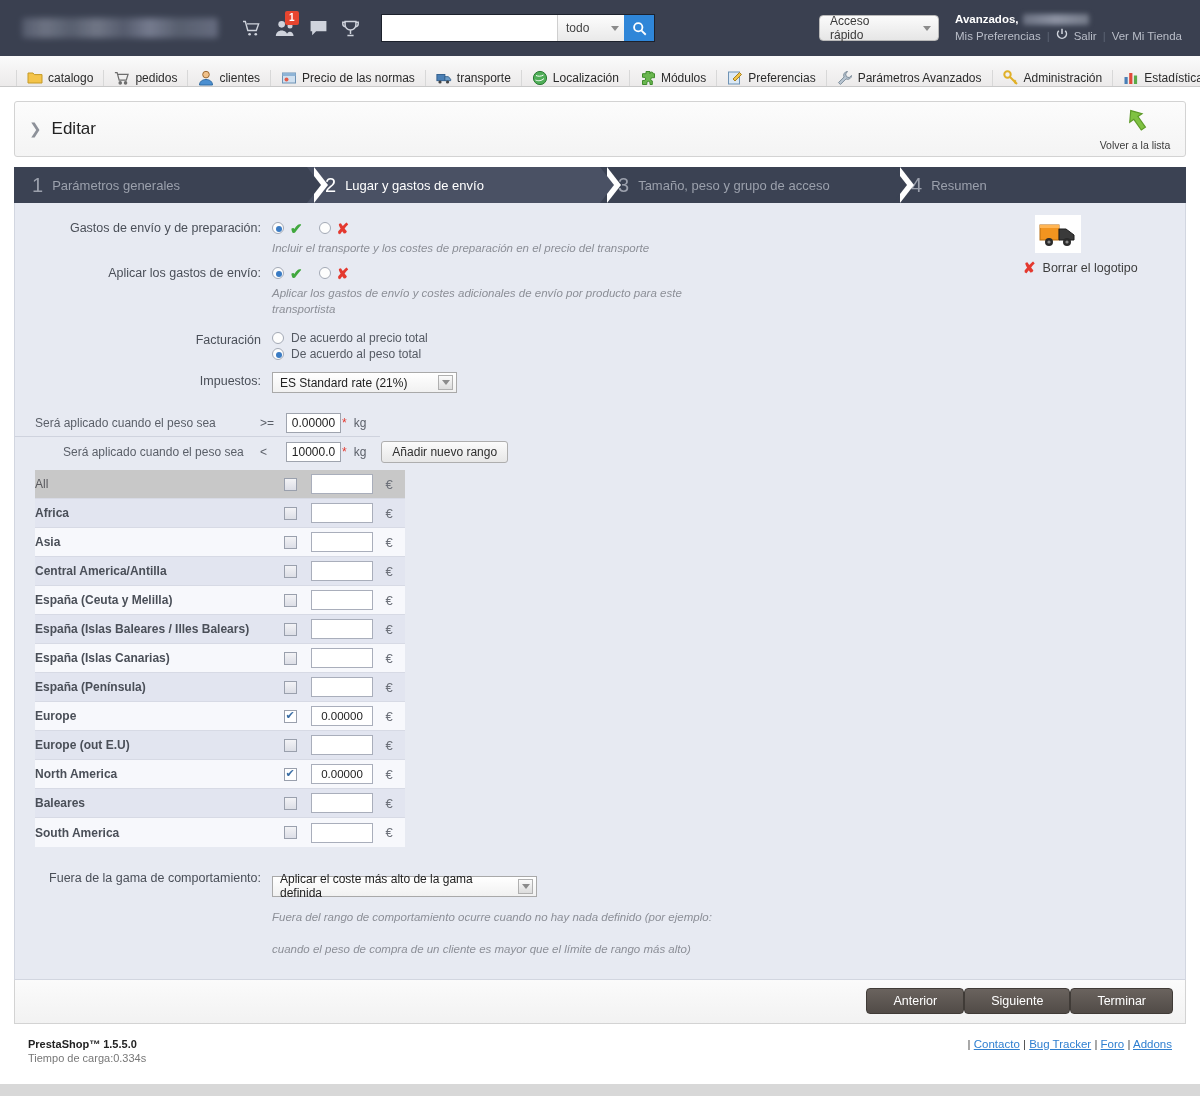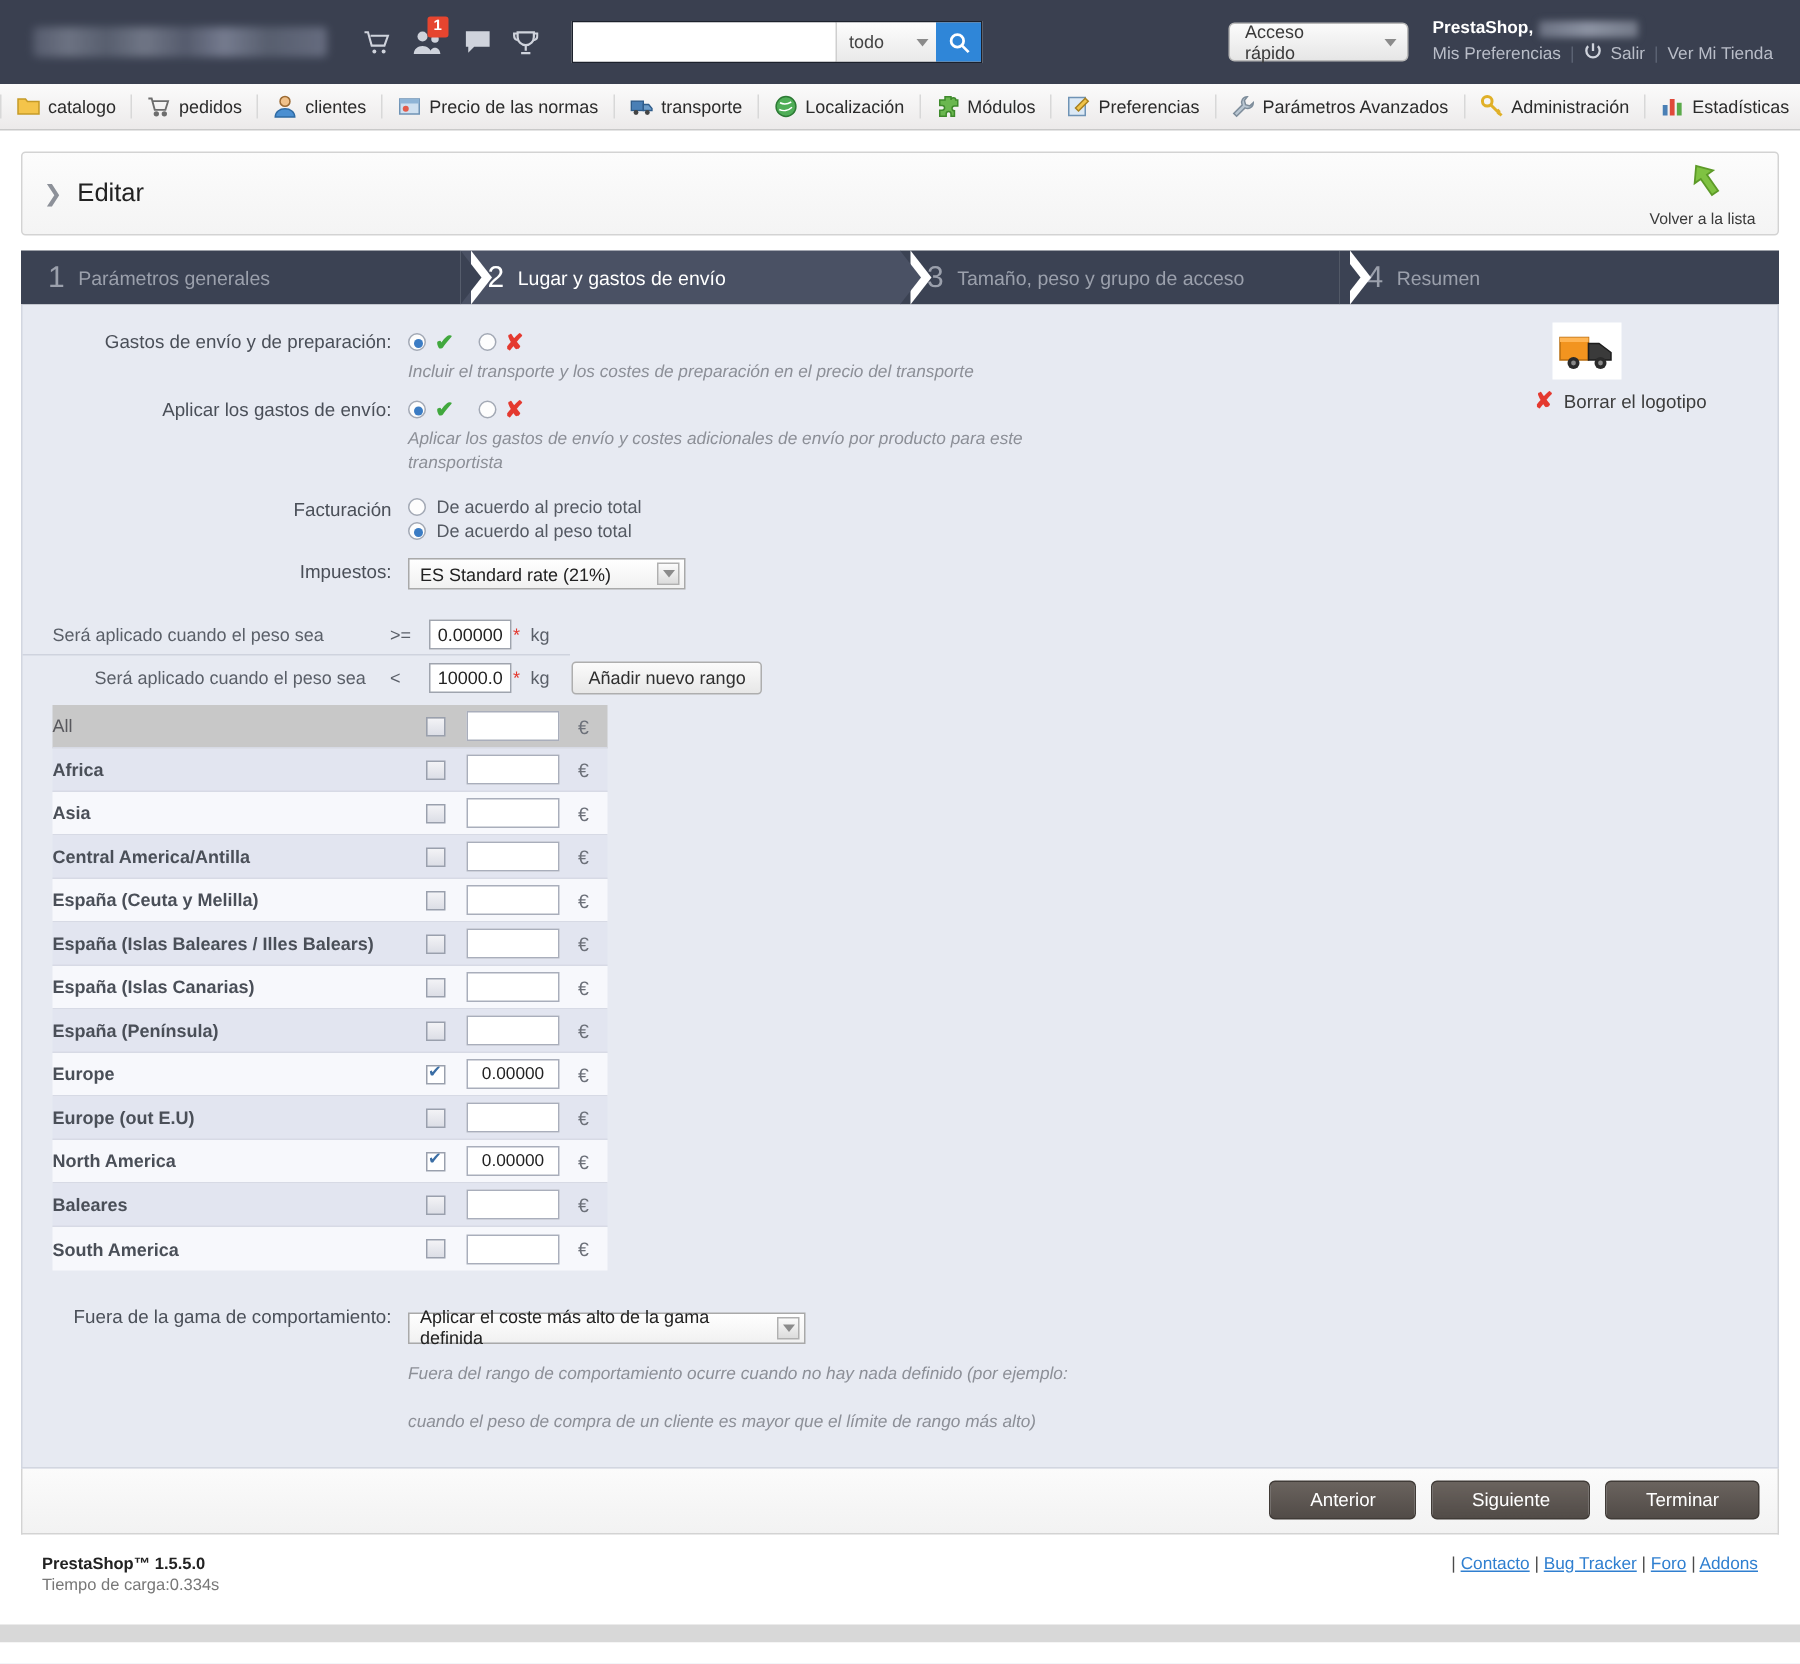--- a/index.html
+++ b/index.html
@@ -92,22 +92,22 @@
     filter: blur(2.5px); border-radius: 2px;
   }
   .welcome-line2 { display: flex; align-items: center; gap: 6px; }
   .welcome-line2 a { color: #b9bdc8; text-decoration: none; cursor: pointer; }
   .sep { color: #5d6474; }
 
   
   .navbar {
     height: 31px; background: linear-gradient(180deg,#fbfbfb,#eceaea);
     border-bottom: 1px solid #c9c9c9;
-    display: flex; align-items: center;
-    padding-left: 0; overflow: hidden;
+    display: flex; align-items: flex-end;
+    padding-left: 16px; overflow: hidden;
   }
   .navitem {
     display: flex; align-items: center; gap: 5px;
     padding: 0 10px; font-size: 12px; color: #2b2b2b;
     border-right: 1px solid #d8d8d8; cursor: pointer; white-space: nowrap;
   }
   .navitem:first-child { border-left: 1px solid #d8d8d8; }
   .navico { width: 16px; height: 16px; display:block; flex: 0 0 16px; }
 
   
@@ -265,21 +265,21 @@
     margin-left: 12px;
   }
   .del-logo { display: flex; align-items: center; gap: 7px; margin-top: 7px; }
   .del-logo .dlabel { font-size: 12.5px; color: #3d3d3d; cursor: pointer; }
 
   
   .btnbar {
     border: 1px solid #d3d3d3; border-top: 0;
     background: linear-gradient(180deg,#fbfbfb,#f2f2f2);
     height: 44px; display: flex; align-items: center; justify-content: flex-end;
-    padding-right: 12px; gap: 10px;
+    padding-right: 12px; 
   }
   .dkbtn {
     background: linear-gradient(180deg,#6a635e,#514b47);
     border: 1px solid #403b37; border-radius: 4px;
     color: #ffffff; font-size: 12.5px; height: 26px;
     padding: 0 26px; cursor: pointer;
     font-family: "Liberation Sans", sans-serif;
   }
 
   
@@ -347,21 +347,21 @@
       </div>
     </div>
 
     <div class="hdr-right">
       <div class="quick-access">
         <span>Acceso rápido</span>
         <span class="caret-dn"></span>
       </div>
       <div class="welcome-block">
         <div class="welcome-line1">
-          <b>PrestaShop,</b>
+          <b>Avanzados,</b>
           <span class="name-blur"></span>
         </div>
         <div class="welcome-line2">
           <a>Mis Preferencias</a>
           <span class="sep">|</span>
           <span>
             <svg width="12" height="12" viewBox="0 0 14 14" fill="none" stroke="#cfd3dc" stroke-width="1.8">
               <path d="M7 1v6"></path>
                 <path d="M3.2 3.2a5.2 5.2 0 107.6 0"></path>
             </svg>

